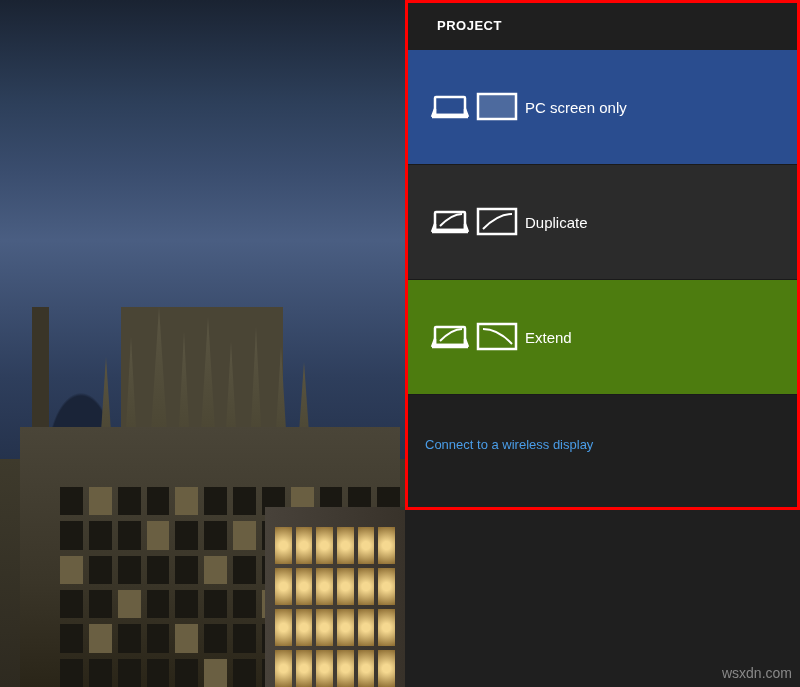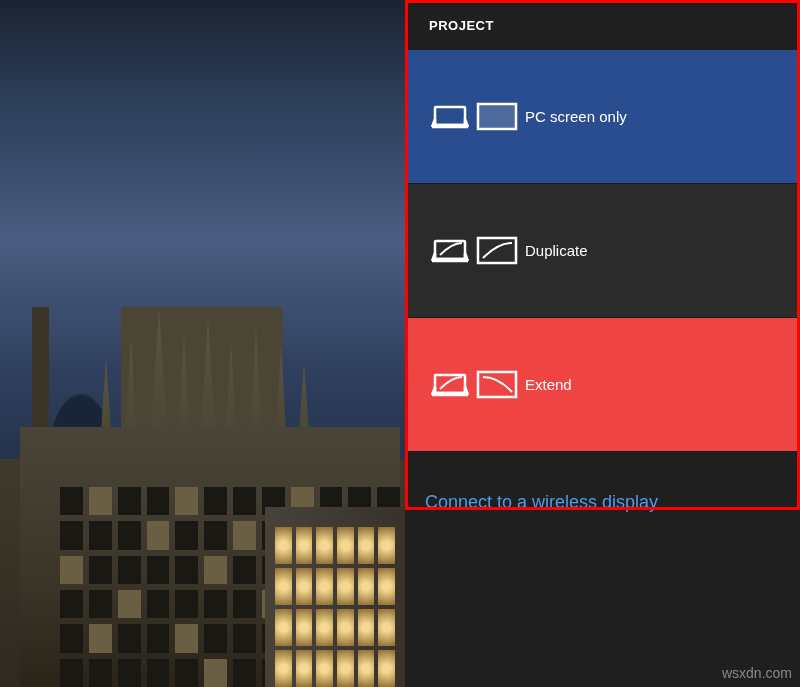--- a/index.html
+++ b/index.html
@@ -128,66 +128,66 @@
       position: absolute;
       top: 0;
       right: 0;
       width: 395px;
       height: 687px;
       background: #1f1f1f;
       z-index: 10;
     }
     .panel-header {
       height: 50px;
-      padding-left: 24px;
+      padding-left: 32px;
       display: flex;
       align-items: center;
       background: #1f1f1f;
     }
     .panel-title {
       color: #ffffff;
       font-size: 13px;
       font-weight: 600;
       letter-spacing: 0.5px;
     }
     .project-option {
-      height: 134px;
+      height: 115px;
       display: flex;
       align-items: center;
       padding-left: 25px;
       cursor: pointer;
       background: #2b2b2b;
       border-bottom: 1px solid #1a1a1a;
     }
     .project-option.selected {
       background: #2a4d8f;
     }
     .project-option.hover {
-      background: #ef4444;
+      background: #4d7c0f;
     }
     .option-icon-wrap {
       width: 95px;
       display: flex;
       align-items: center;
       justify-content: flex-start;
     }
     .option-label {
       color: #ffffff;
       font-size: 15px;
       font-weight: 400;
     }
     svg.icon {
       display: block;
     }
     .wireless-link-wrap {
       padding: 40px 0 0 20px;
     }
     .wireless-link {
       color: #4a9de8;
-      font-size: 18px;
+      font-size: 13px;
       cursor: pointer;
     }
     .red-highlight {
       position: absolute;
       top: 0;
       right: 0;
       width: 395px;
       height: 510px;
       border: 3px solid #ff0000;
       z-index: 20;

